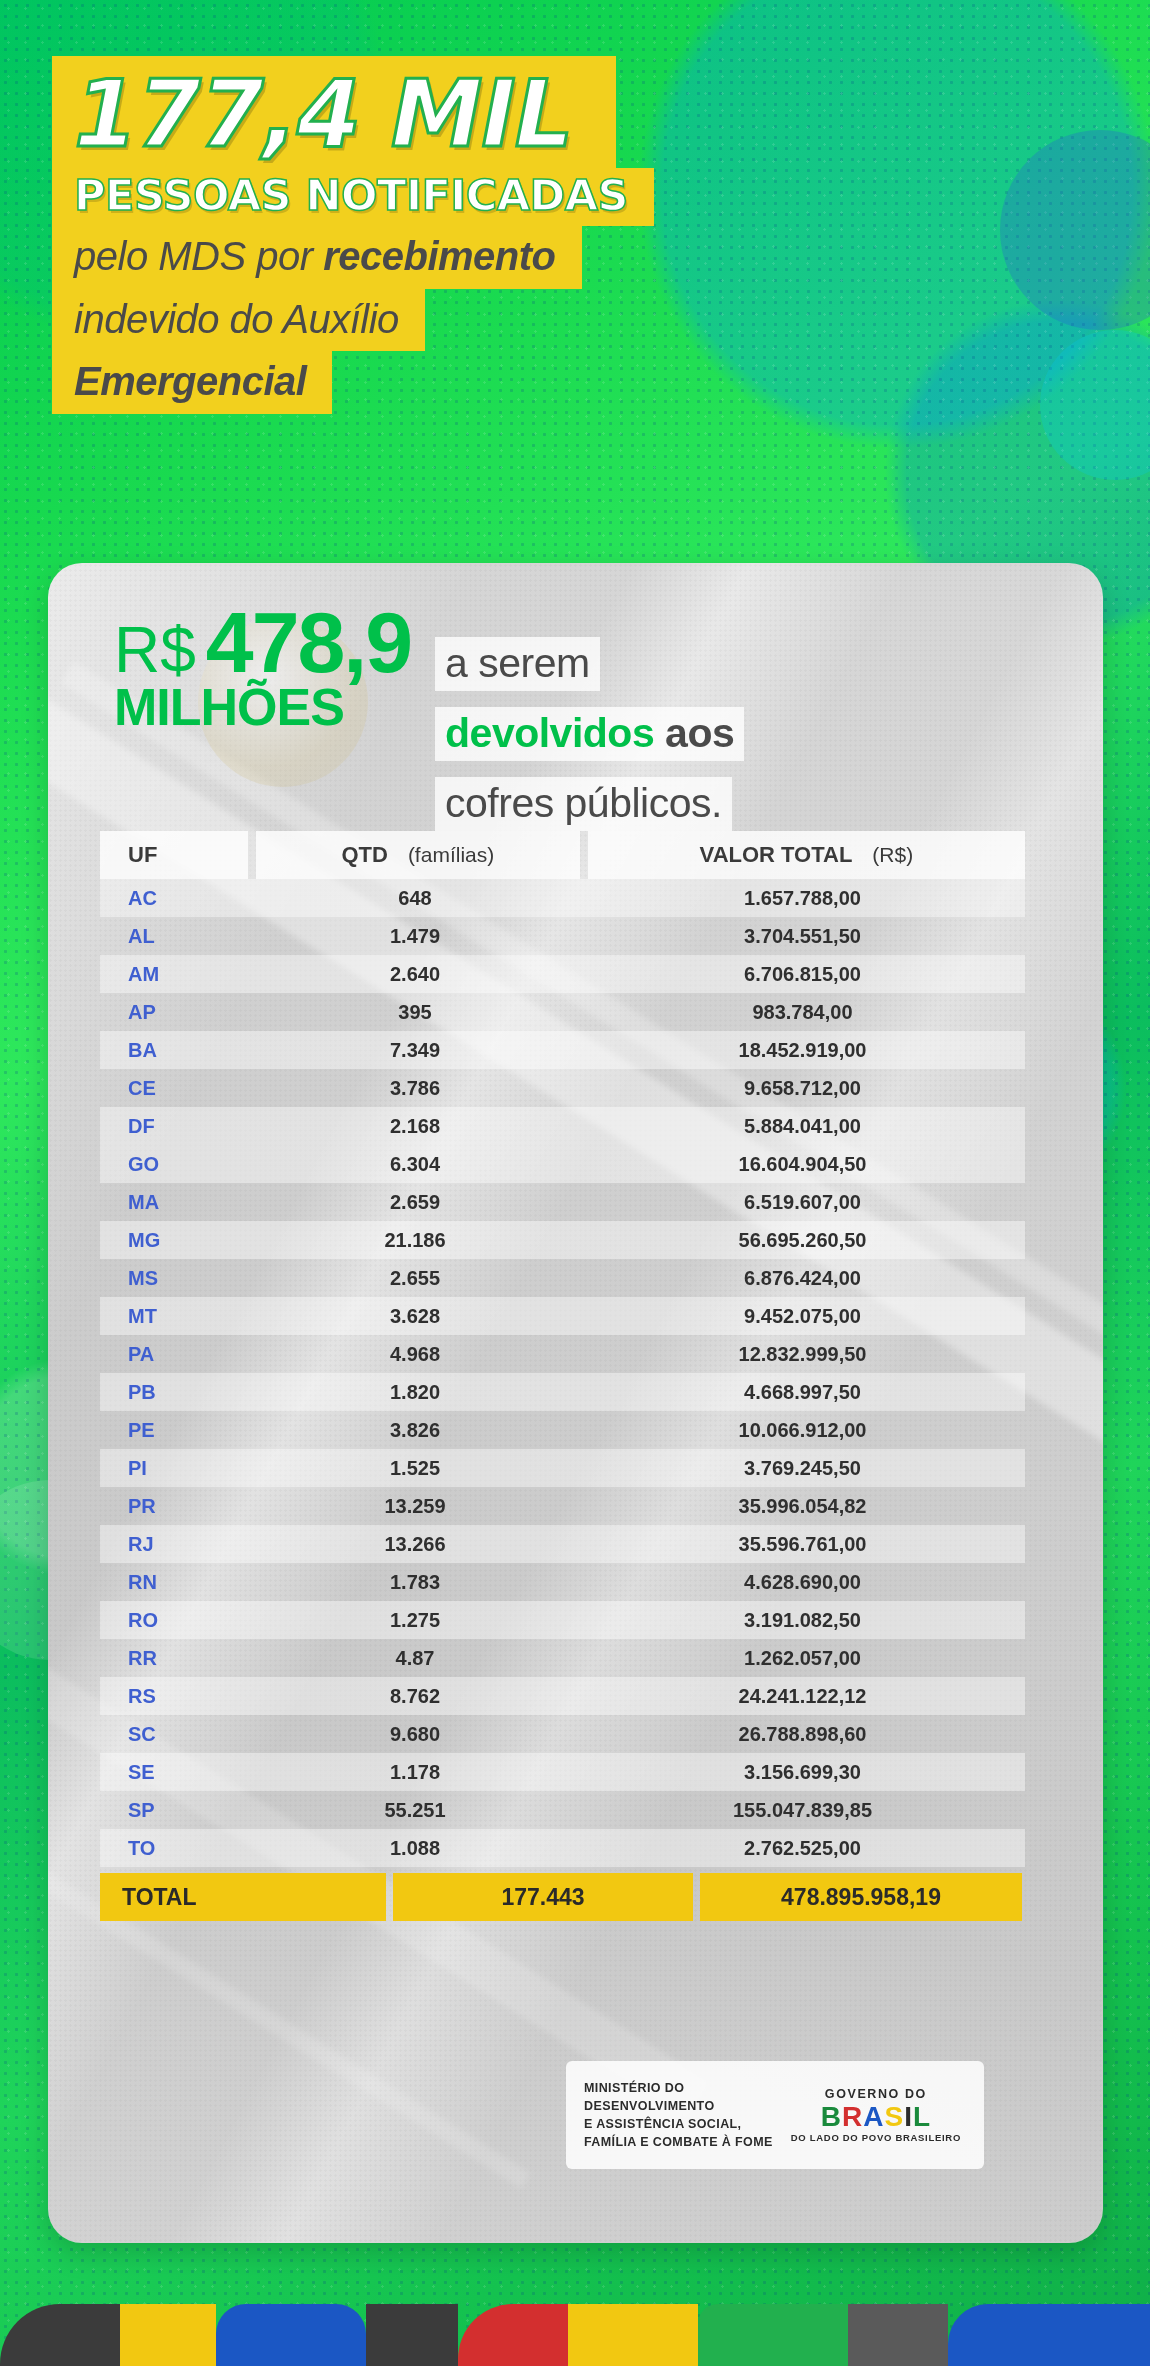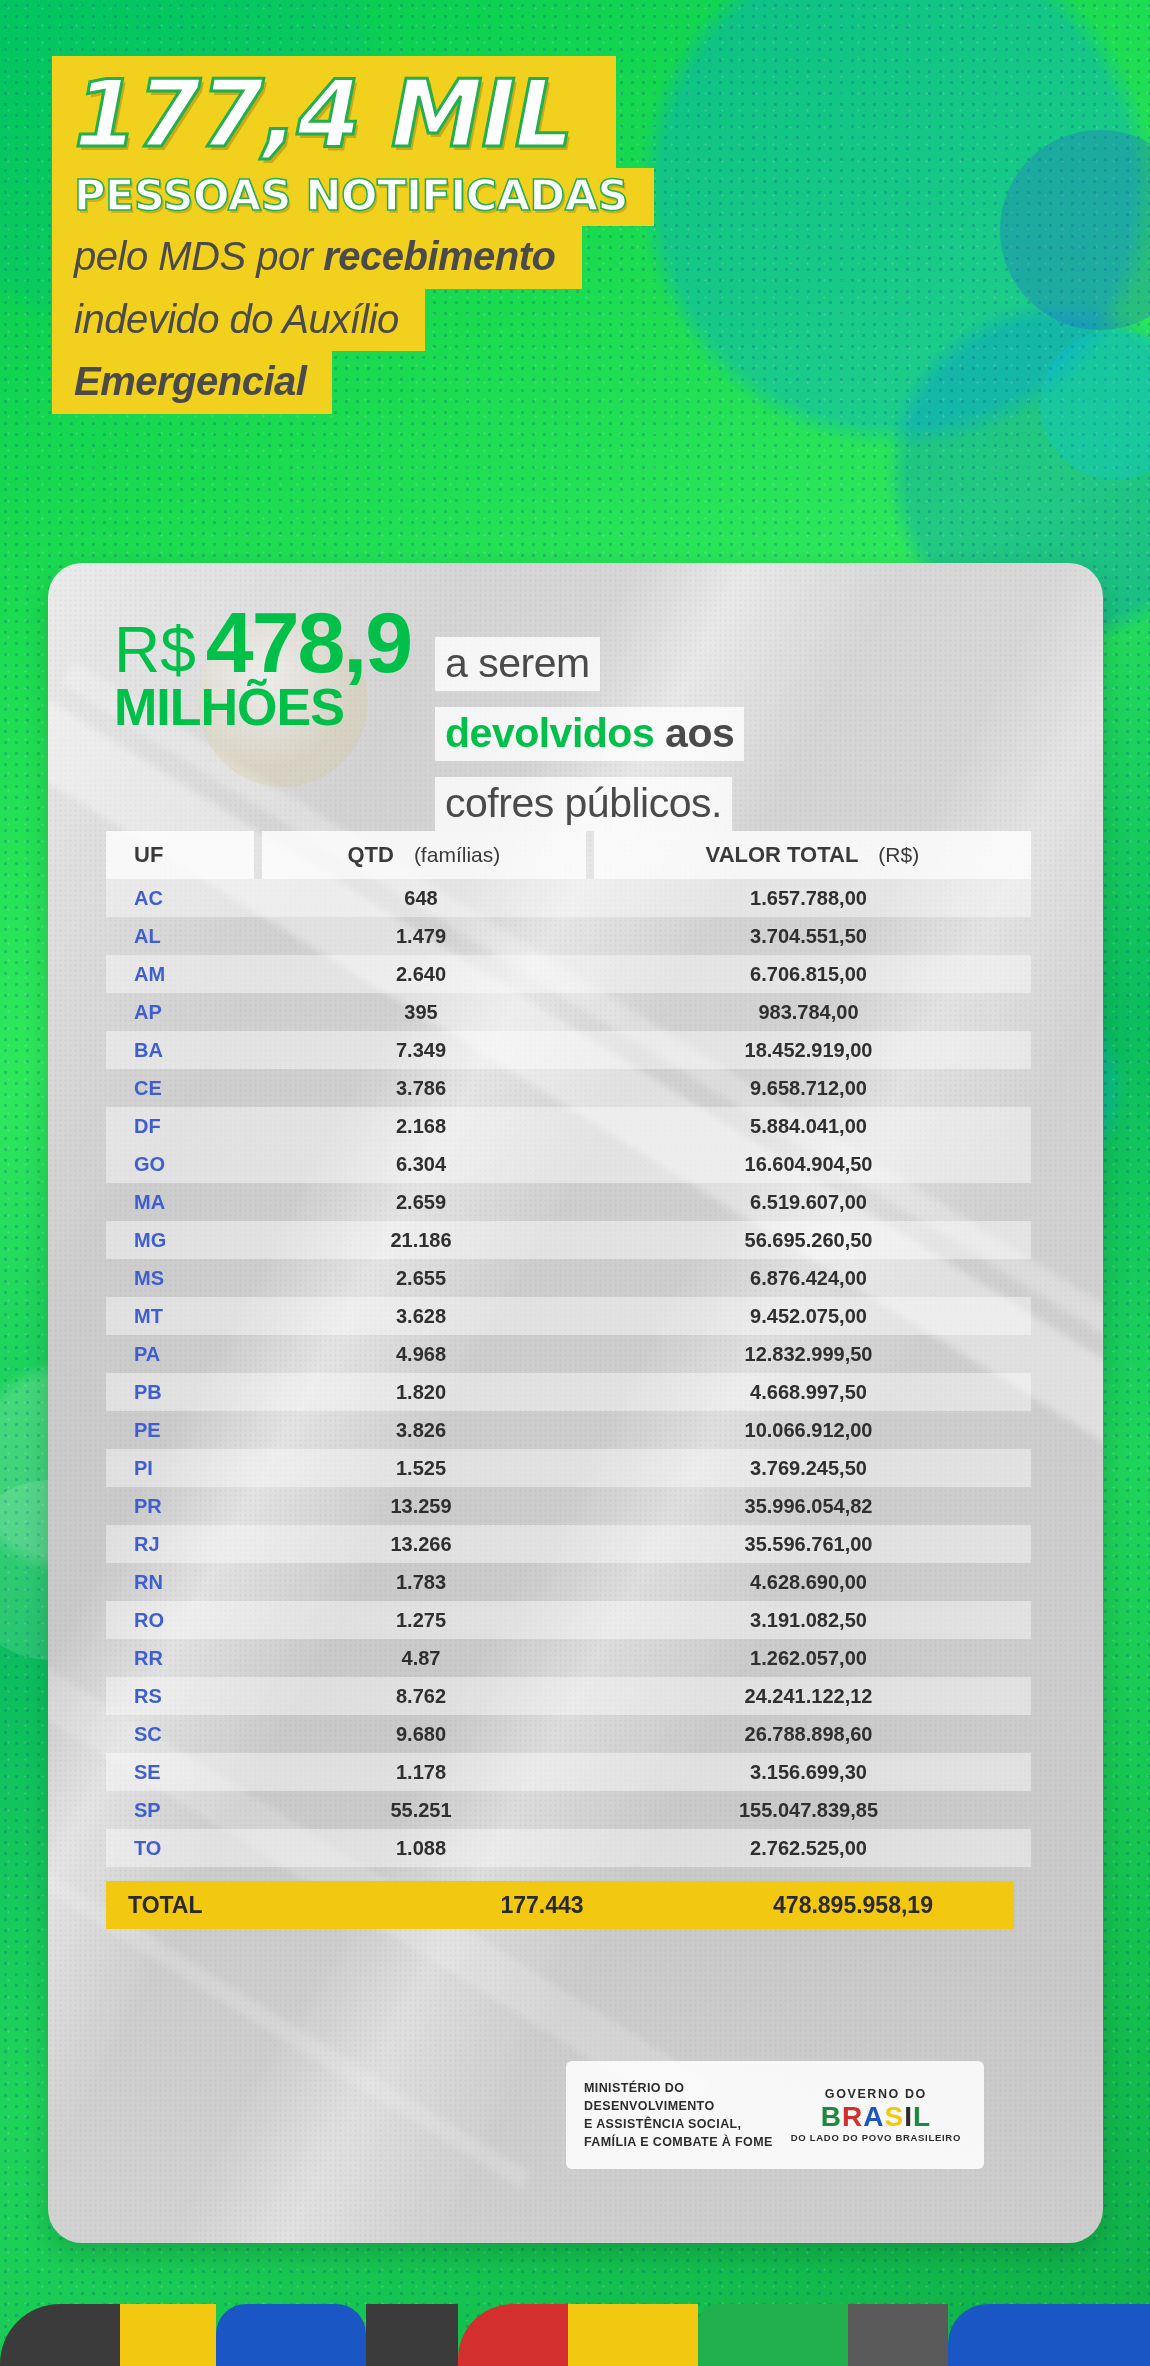--- a/index.html
+++ b/index.html
@@ -122,41 +122,41 @@
   .mr-line { display:block; margin-bottom:2px;margin-top:16px; }
   .mr-chip {
     display:inline-block; background:rgba(255,255,255,.78);
     padding:1px 10px 3px 10px;
     font-size:41px; color:#4a4a4a; letter-spacing:-.5px; line-height:1.22;
   }
   .mr-chip .green { color:#00c04a; font-weight:900; }
   .mr-chip .dark { color:#4a4a4a; font-weight:700; }
 
   
-  .table { position:absolute; left:58px; top:268px; width:925px; }
+  .table { position:absolute; left:52px; top:268px; width:925px; }
   .trow { display:flex; align-items:center; height:38px; }
   .thead .trow { height:48px; }
   .c-uf { width:150px; padding-left:28px; }
   .c-qtd { width:330px; text-align:center; }
   .c-val { width:445px; text-align:center; }
   .thead .cell {
     background:rgba(255,255,255,.80);
     height:48px; display:flex; align-items:center;
     font-size:22px; font-weight:900; color:#3a3a3a;
   }
   .thead .c-uf { justify-content:flex-start; }
   .thead .c-qtd, .thead .c-val { justify-content:center; }
   .thead .light { font-weight:400; margin-left:20px; font-size:21px; }
   .thead .gap { width:8px; }
   .tbody .trow.alt { background:rgba(255,255,255,.42); }
   .tbody .cell { font-size:20px; font-weight:700; color:#2f2f2f; display:flex; align-items:center; height:38px; }
   .tbody .c-uf { color:#3f5fd0; justify-content:flex-start; }
   .tbody .c-qtd, .tbody .c-val { justify-content:center; }
 
-  .total-row { display:flex; margin-top:14px; gap:0; }
+  .total-row { display:flex; margin-top:6px; gap:7px; }
   .total-cell {
     background:#f2c811; height:48px; display:flex; align-items:center;
     font-size:23px; font-weight:700; color:#2a2a2a;
   }
   .tc-uf { width:286px; padding-left:22px; }
   .tc-qtd { width:300px; justify-content:center; }
   .tc-val { width:322px; justify-content:center; }
 
   
   .logos {

